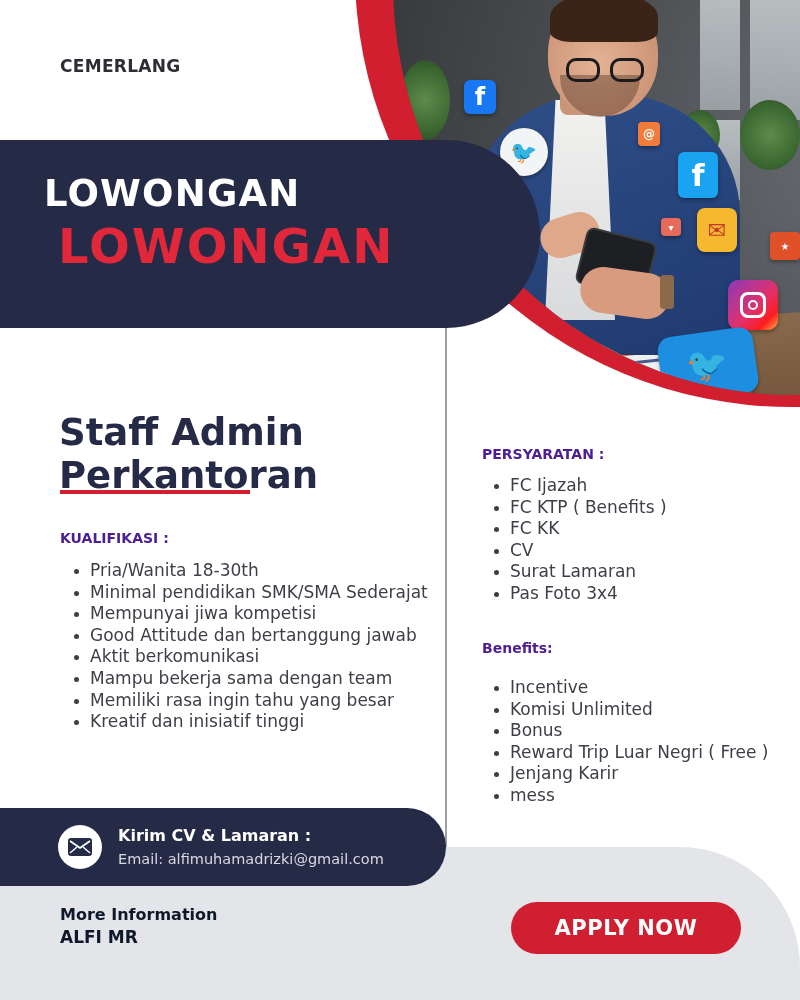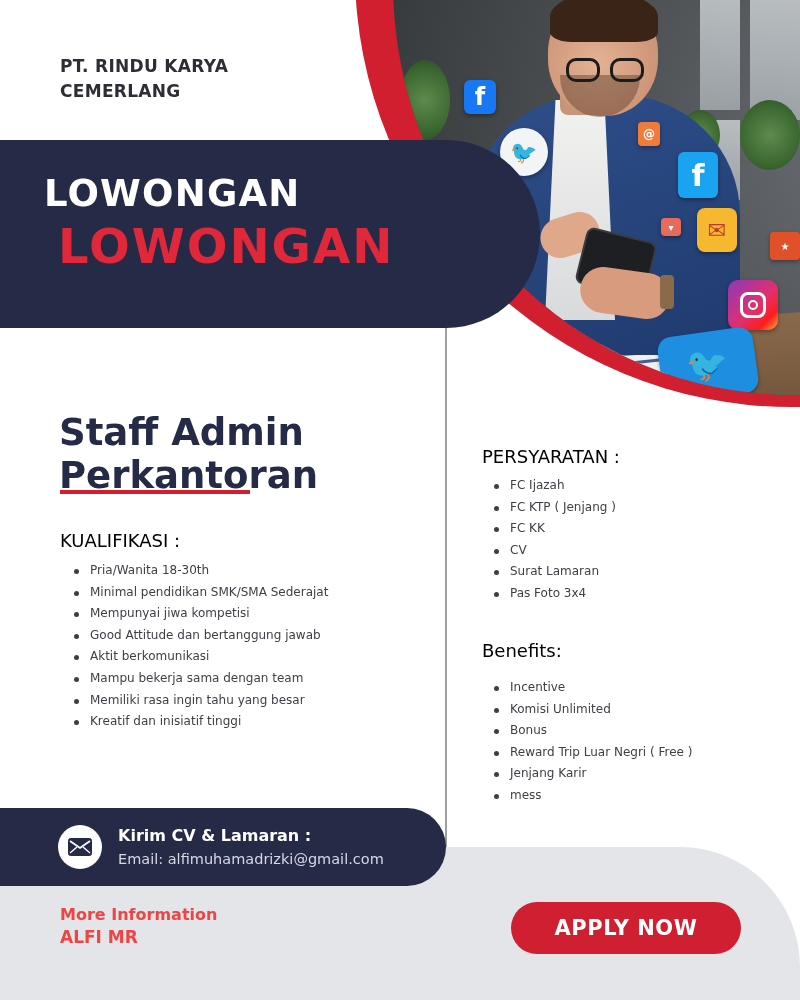--- a/index.html
+++ b/index.html
@@ -62,33 +62,33 @@
     .headline-2 { position: absolute; left: 58px; top: 218px; font-size: 48px; font-weight: bold; color: #e0283a; letter-spacing: 2px; }
 
     
     .v-divider { position: absolute; left: 445px; top: 328px; width: 2px; height: 520px; background: #9d9fa3; }
 
     
     .job-title { position: absolute; left: 59px; top: 392px; font-size: 37px; font-weight: bold; line-height: 43px; color: #252a47; margin-top: 19px; }
     .title-underline { position: absolute; left: 60px; top: 490px; width: 190px; height: 4px; background: #d21f30; }
 
     
-    .section-heading { position: absolute; font-size: 18px; font-weight: normal; color: #000000; }
-    .bullet-list { position: absolute; list-style: none; font-size: 12px; line-height: 21.6px; color: #3d3f47; }
+    .section-heading { position: absolute; font-size: 14px; font-weight: bold; color: #4c1d95; }
+    .bullet-list { position: absolute; list-style: none; font-size: 17px; line-height: 21.6px; color: #3d3f47; }
     .bullet-list li { position: relative; padding-left: 18px; white-space: nowrap; }
     .bullet-list li::before { content: ""; position: absolute; left: 2px; top: 9px; width: 5px; height: 5px; border-radius: 50%; background: #3d3f47; }
 
     
     .bottom-gray { position: absolute; left: 0; top: 847px; width: 800px; height: 153px; background: #e3e5e8; border-radius: 0 120px 0 0; }
     .contact-bar { position: absolute; left: 0; top: 808px; width: 446px; height: 78px; background: #252a47; border-radius: 0 39px 39px 0; }
     .env-circle { position: absolute; left: 58px; top: 825px; width: 44px; height: 44px; border-radius: 50%; background: #ffffff; display: flex; align-items: center; justify-content: center; }
     .contact-title { position: absolute; left: 118px; top: 826px; font-size: 16px; font-weight: bold; color: #ffffff; }
     .contact-email { position: absolute; left: 118px; top: 851px; font-size: 14.5px; color: #d7d9e0; }
 
-    .more-info { position: absolute; left: 60px; top: 904px; font-size: 16px; font-weight: bold; color: #ef4444; line-height: 22px; }
+    .more-info { position: absolute; left: 60px; top: 904px; font-size: 16px; font-weight: bold; color: #0f172a; line-height: 22px; }
     .more-info .name { display: block; font-size: 17px; }
 
     .apply-btn { position: absolute; left: 511px; top: 902px; width: 230px; height: 52px; border-radius: 26px; background: #d01f31; color: #ffffff; font-size: 21px; font-weight: bold; letter-spacing: .5px; border: none; display: flex; align-items: center; justify-content: center; font-family: "DejaVu Sans", sans-serif; }
   </style>
 </head>
 <body>
 
 <div class="hero-ring"></div>
 <div class="hero-photo">
   <div class="photo-layer">
@@ -123,21 +123,20 @@
     <div class="soc ig" style="left:728px;top:280px;width:50px;height:50px;">
       <span style="display:block;width:26px;height:26px;border:3px solid #fff;border-radius:8px;position:relative;">
         <span style="position:absolute;left:5px;top:5px;width:10px;height:10px;border:2px solid #fff;border-radius:50%;"></span>
       </span>
     </div>
     <div class="soc tw" style="left:660px;top:332px;width:96px;height:66px;font-size:34px;transform:rotate(-8deg);border-radius:14px;">🐦</div>
   </div>
 </div>
 
 <div class="company">
-  <div>PT. RINDU KARYA</div>
   <div>CEMERLANG</div>
 </div>
 
 <div class="headline-band"></div>
 <div class="headline-1">LOWONGAN</div>
 <div class="headline-2">LOWONGAN</div>
 
 <div class="v-divider"></div>
 
 <div class="job-title">
@@ -154,21 +153,21 @@
   <li>Good Attitude dan bertanggung jawab</li>
   <li>Aktit berkomunikasi</li>
   <li>Mampu bekerja sama dengan team</li>
   <li>Memiliki rasa ingin tahu yang besar</li>
   <li>Kreatif dan inisiatif tinggi</li>
 </ul>
 
 <div class="section-heading" style="left:482px;top:446px;">PERSYARATAN :</div>
 <ul class="bullet-list" style="left:492px;top:475px;">
   <li>FC Ijazah</li>
-  <li>FC KTP ( Jenjang )</li>
+  <li>FC KTP ( Benefits )</li>
   <li>FC KK</li>
   <li>CV</li>
   <li>Surat Lamaran</li>
   <li>Pas Foto 3x4</li>
 </ul>
 
 <div class="section-heading" style="left:482px;top:640px;">Benefits:</div>
 <ul class="bullet-list" style="left:492px;top:677px;">
   <li>Incentive</li>
   <li>Komisi Unlimited</li>

